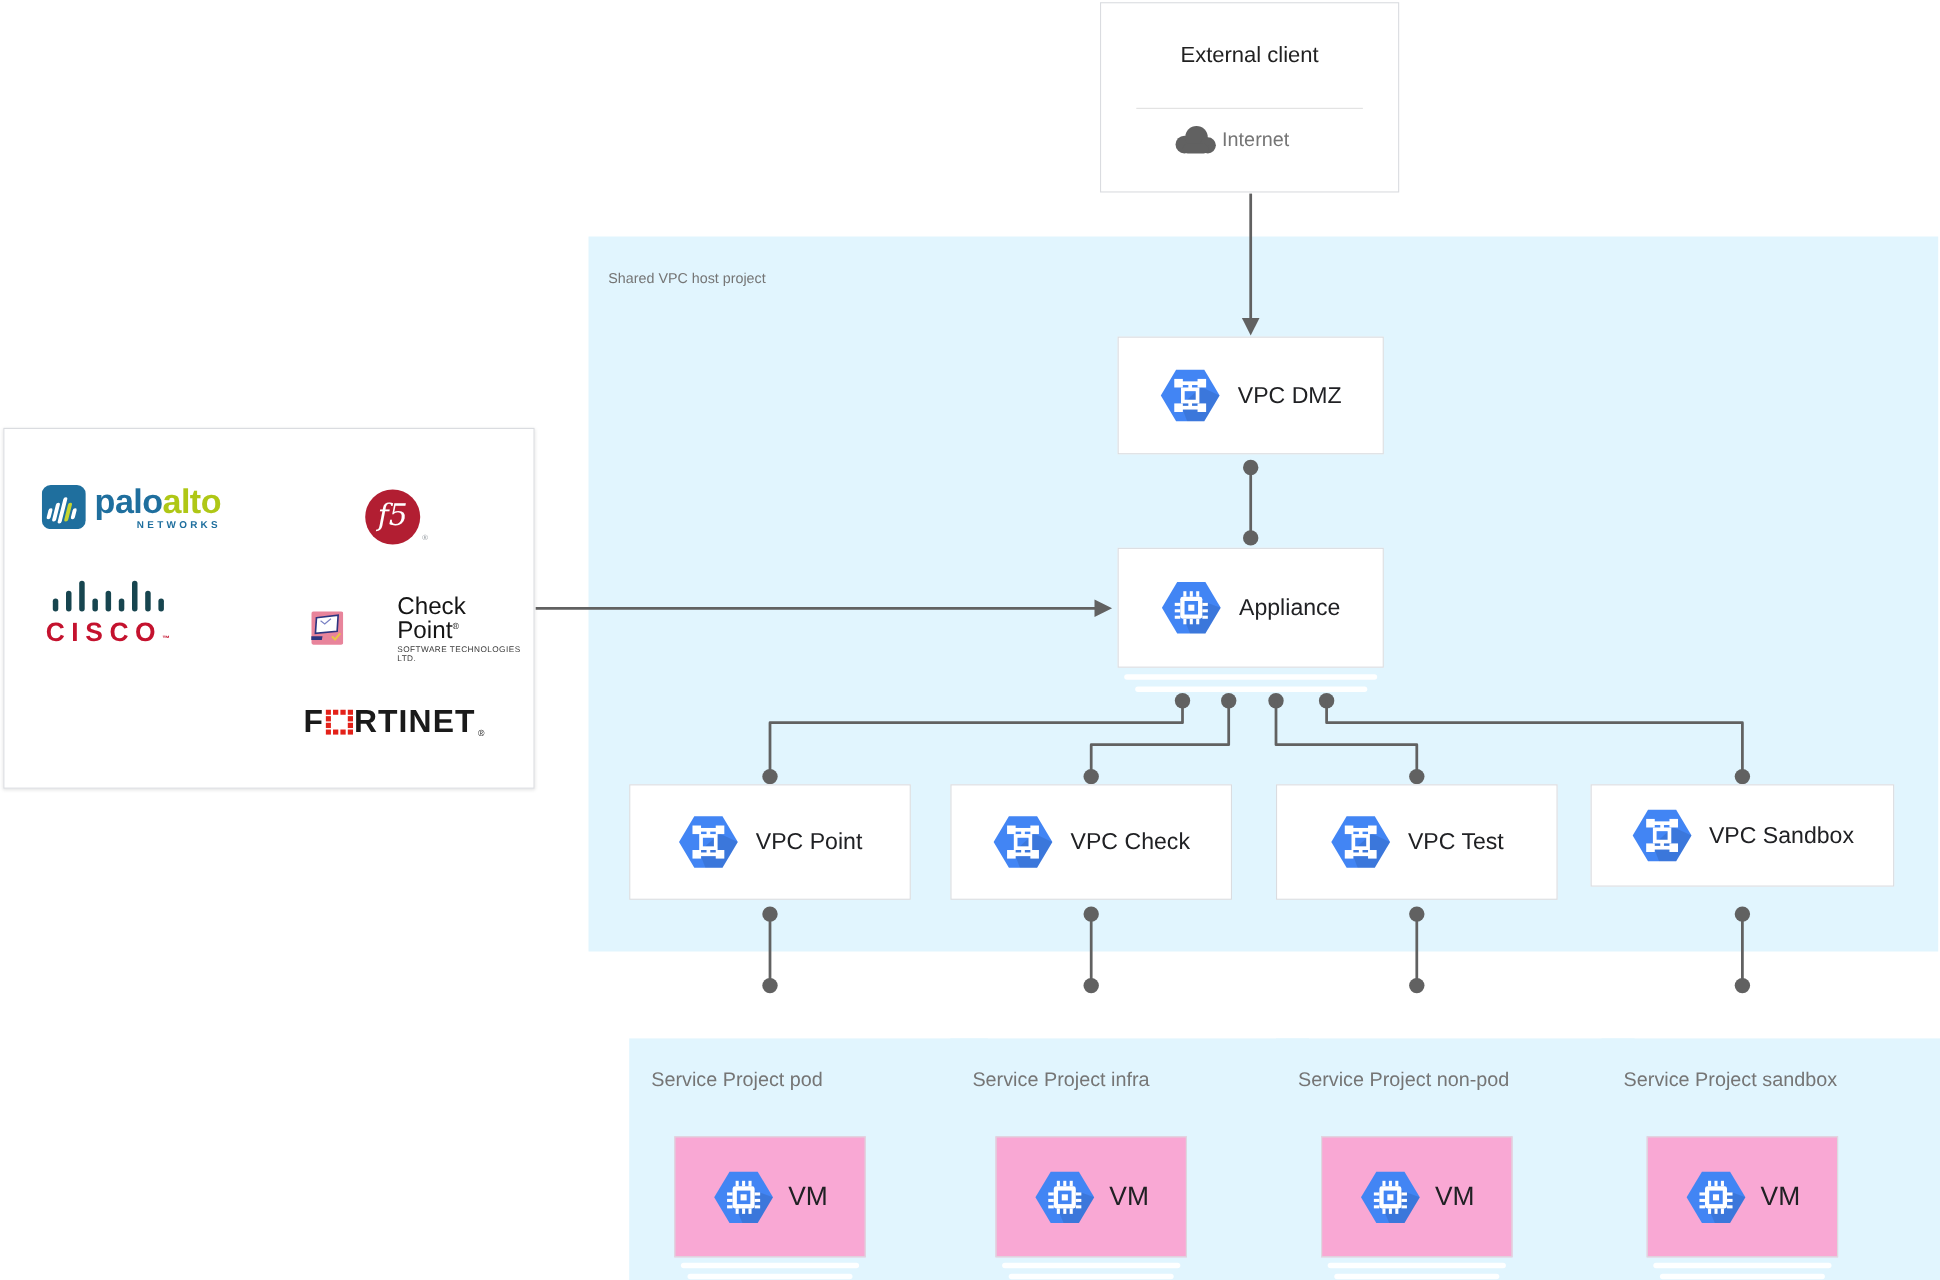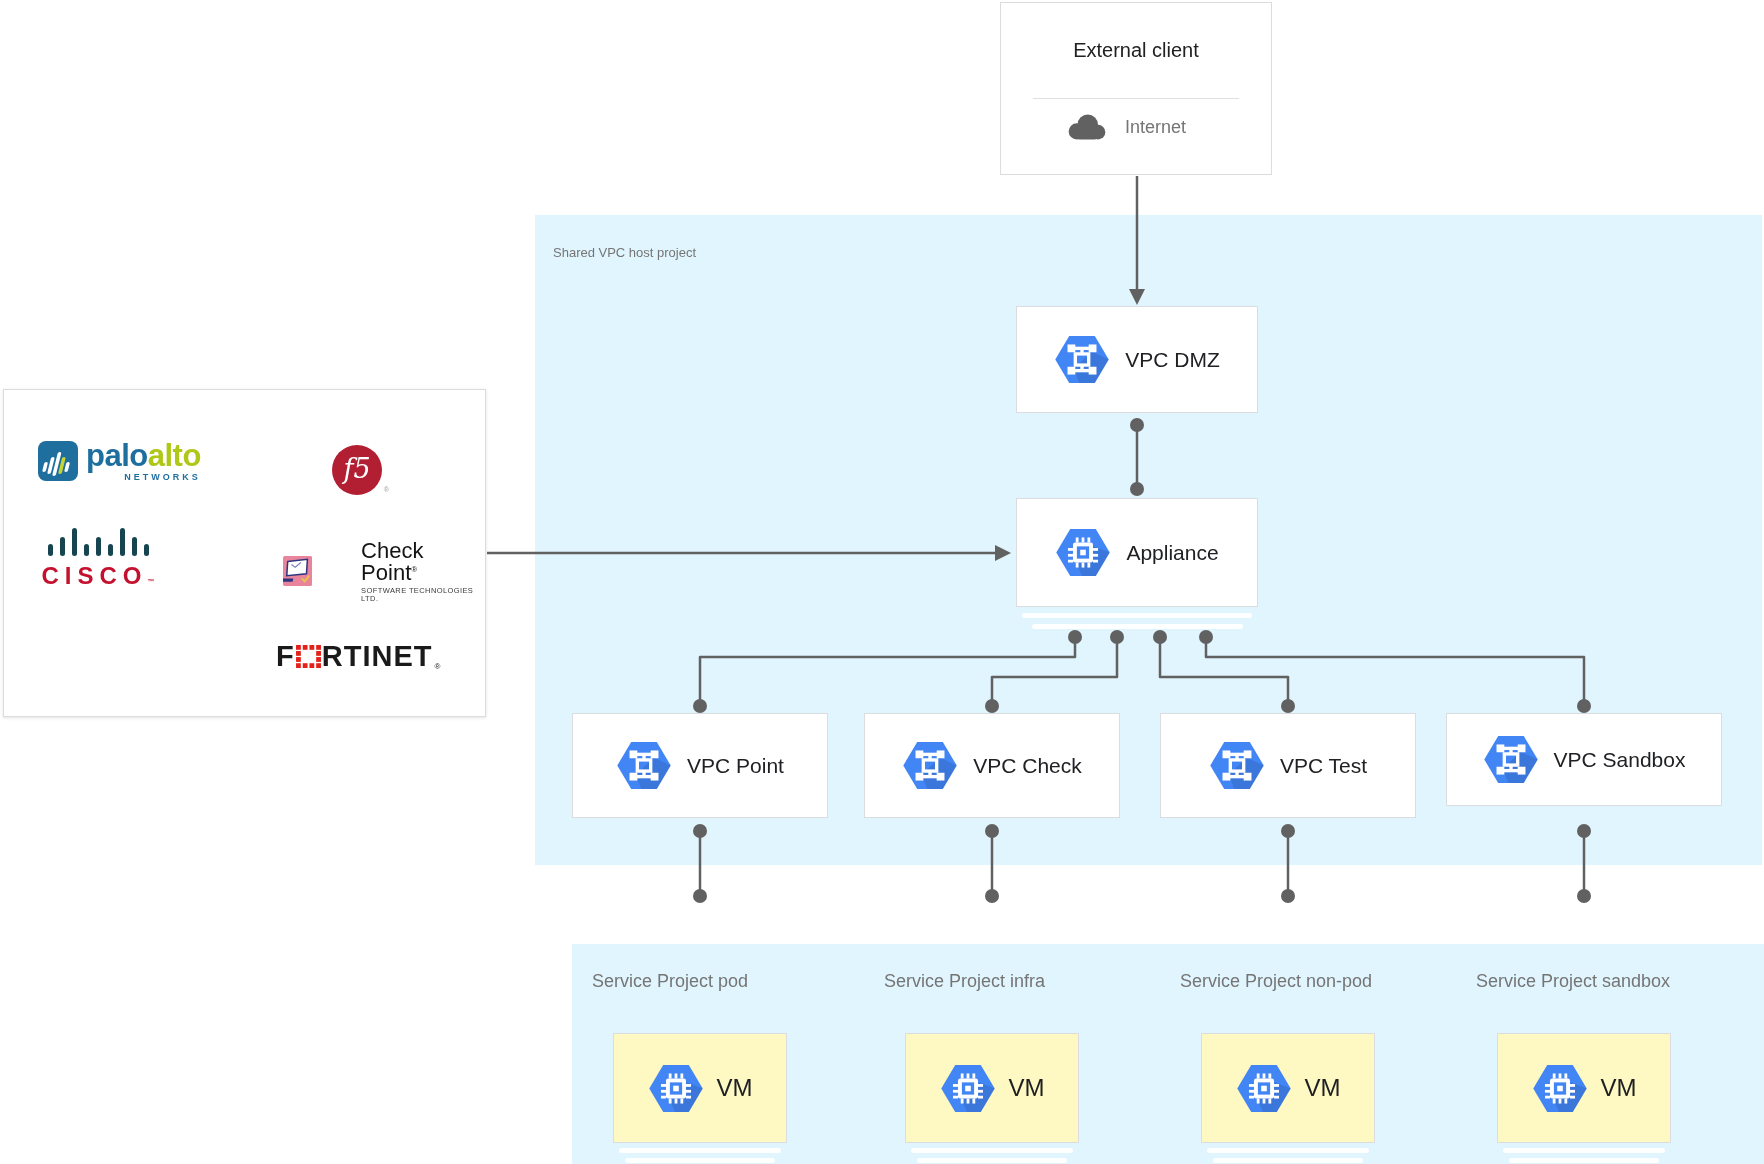--- a/index.html
+++ b/index.html
@@ -9,26 +9,26 @@
   .host-label{position:absolute;left:18px;top:30px;font-size:13px;color:#757575;}
   .card{position:absolute;background:#fff;border:1px solid #DADCE0;box-sizing:border-box;z-index:10;}
   .shadow{box-shadow:0 1px 3px rgba(60,64,67,.15);}
   .node{display:flex;align-items:center;justify-content:center;gap:15px;}
   .node-label{font-size:21px;color:#202124;white-space:nowrap;}
   .hexicon{width:56px;height:49px;flex:0 0 auto;}
   
   .ext{left:1000px;top:2px;width:272px;height:173px;}
   .ext-title{text-align:center;margin-top:36px;font-size:20px;color:#212121;}
   .ext-divider{position:absolute;left:32px;right:32px;top:95px;height:1px;background:#E0E0E0;}
-  .ext-row{position:absolute;left:64px;top:110px;display:flex;align-items:center;gap:16px;}
+  .ext-row{position:absolute;left:64px;top:110px;display:flex;align-items:center;gap:2px;}
   .ext-row .lbl{font-size:18px;color:#757575;}
   
   .svc{position:absolute;top:944px;width:292px;height:260px;background:#E1F5FE;z-index:4;padding-left:34px;}
   .svc-label{position:absolute;left:20px;top:27px;font-size:18px;color:#757575;white-space:nowrap;}
-  .vm-card{position:absolute;left:41px;top:89px;width:174px;height:110px;background:#fef9c3;
+  .vm-card{position:absolute;left:41px;top:89px;width:174px;height:110px;background:#f9a8d4;
            border:1px solid #DADCE0;box-sizing:border-box;display:flex;align-items:center;
            justify-content:center;gap:13px;}
   .vm-label{font-size:24px;color:#202124;}
   .stack{position:absolute;background:rgba(255,255,255,.95);height:5px;border-radius:2.5px;z-index:6;}
   
   .vendors{left:3px;top:389px;width:483px;height:328px;}
   .logo{position:absolute;display:flex;align-items:center;}
   .palo-words{margin-left:8px;line-height:1;}
   .palo-main{font-size:31px;font-weight:bold;letter-spacing:-.5px;}
   .palo-main .p1{color:#1F6F9E;}

